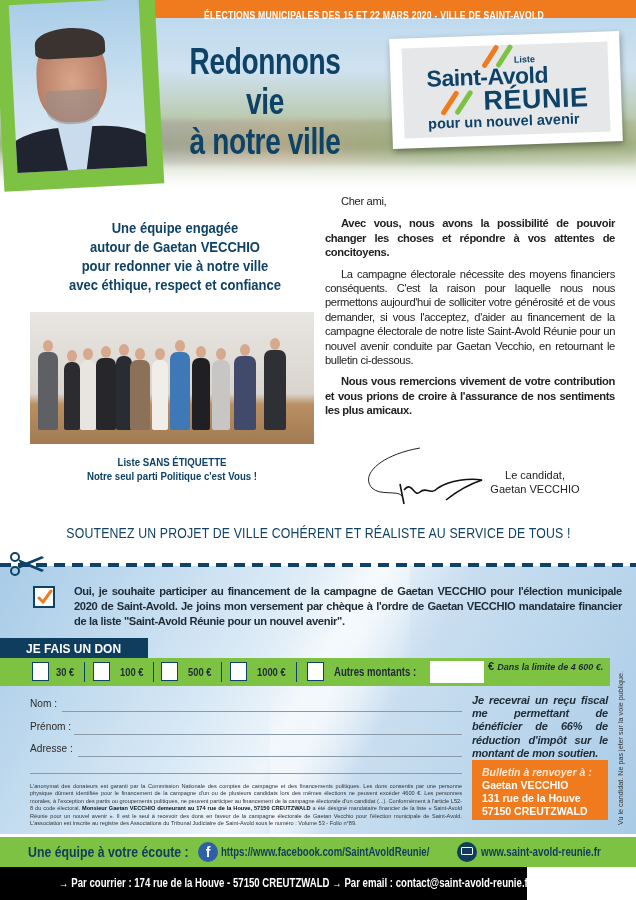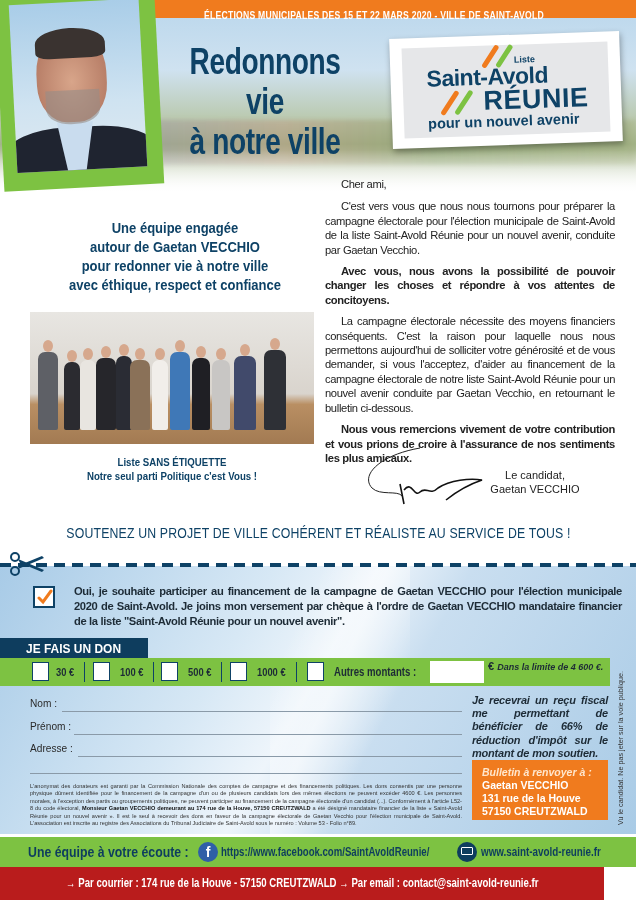--- a/index.html
+++ b/index.html
@@ -49,21 +49,21 @@
     background: linear-gradient(180deg, #e8e6e2 0%, #d9d4cd 62%, #b98f63 70%, #a27a52 100%); }
   .person { position: absolute; bottom: 14px; border-radius: 7px 7px 2px 2px; }
   .person .ph { position: absolute; top: -12px; left: 50%; width: 10px; height: 12px; margin-left: -5px; border-radius: 50%; background: #d6a88d; }
   #team-caption { position: absolute; left: 30px; top: 455px; width: 284px; text-align: center; color: #0e4266;
     font-size: 11.5px; font-weight: bold; line-height: 14px; }
   #team-caption div { transform: scaleX(0.84); }
 
   
   #letter { position: absolute; left: 325px; top: 177px; width: 290px; font-size: 11.2px; line-height: 14.4px; color: #222; }
   #letter p { margin-bottom: 7px; text-align: justify; text-indent: 16px; letter-spacing: -0.35px; }
-  #letter p.greet { text-indent: 16px; margin-bottom: 8px; }
+  #letter p.greet { text-indent: 16px; margin-bottom: 8px; margin-top: 17px; }
   #letter p.bold { font-weight: bold; }
   #signature { position: absolute; left: 360px; top: 440px; width: 130px; height: 70px; }
   #signoff { position: absolute; left: 480px; top: 468px; width: 110px; text-align: center; font-size: 11px; line-height: 14px; color: #222; }
 
   
   #slogan { position: absolute; left: 0; top: 524px; width: 636px; text-align: center; color: #0e4266; font-weight: normal; font-size: 15px; }
   #slogan span { display: inline-block; transform: scaleX(0.82); letter-spacing: 0.2px; }
 
   
   #coupon { position: absolute; left: 0; top: 566px; width: 636px; height: 268px;
@@ -102,21 +102,21 @@
   #legal b { color: #111; }
 
   
   #footer-green { position: absolute; left: 0; top: 837px; width: 636px; height: 30px; background: #7dc242; }
   #ecoute { position: absolute; left: 28px; top: 6px; font-size: 15px; font-weight: bold; color: #0e3d5e; transform: scaleX(0.82); transform-origin: left; white-space: nowrap; }
   #fb-icon { position: absolute; left: 198px; top: 5px; width: 20px; height: 20px; border-radius: 50%; background: #2f5fa7; color: #fff; font-weight: bold; font-size: 14px; text-align: center; line-height: 21px; }
   #fb-link { position: absolute; left: 221px; top: 8px; font-size: 12px; font-weight: bold; color: #0e3d5e; transform: scaleX(0.8); transform-origin: left; white-space: nowrap; text-decoration: none; }
   #web-icon { position: absolute; left: 457px; top: 5px; width: 20px; height: 20px; border-radius: 50%; background: #0e3d5e; }
   #web-icon i { position: absolute; left: 4px; top: 5px; width: 12px; height: 8px; border: 1.5px solid #fff; border-radius: 1px; }
   #web-link { position: absolute; left: 481px; top: 8px; font-size: 12px; font-weight: bold; color: #0e3d5e; transform: scaleX(0.82); transform-origin: left; white-space: nowrap; text-decoration: none; }
-  #footer-orange { position: absolute; left: 0; top: 867px; width: 604px; height: 33px; background: #b91c1c; }
+  #footer-orange { position: absolute; left: 0; top: 867px; width: 527px; height: 33px; background: #000000; }
   #contact-line { position: absolute; left: 0; right: 0; top: 9px; text-align: center; color: #fff; font-size: 12px; font-weight: bold; }
   #contact-line span { display: inline-block; transform: scaleX(0.8); white-space: nowrap; }
 </style>
 </head>
 <body>
 
 <div id="header">
   <div class="landscape"></div>
   <div class="fade"></div>
 </div>
@@ -198,21 +198,20 @@
     </div>
 </div>
 
 <div id="team-caption">
   <div>Liste SANS ÉTIQUETTE</div>
   <div>Notre seul parti Politique c'est Vous !</div>
 </div>
 
 <div id="letter">
   <p class="greet">Cher ami,</p>
-  <p>C'est vers vous que nous nous tournons pour préparer la campagne électorale pour l'élection municipale de Saint-Avold de la liste Saint-Avold Réunie pour un nouvel avenir, conduite par Gaetan Vecchio.</p>
   <p class="bold">Avec vous, nous avons la possibilité de pouvoir changer les choses et répondre à vos attentes de concitoyens.</p>
   <p>La campagne électorale nécessite des moyens financiers conséquents. C'est la raison pour laquelle nous nous permettons aujourd'hui de solliciter votre générosité et de vous demander, si vous l'acceptez, d'aider au financement de la campagne électorale de notre liste Saint-Avold Réunie pour un nouvel avenir conduite par Gaetan Vecchio, en retournant le bulletin ci-dessous.</p>
   <p class="bold">Nous vous remercions vivement de votre contribution et vous prions de croire à l'assurance de nos sentiments les plus amicaux.</p>
 </div>
 
 <svg id="signature" viewBox="0 0 130 70">
   <path d="M60 8 C 20 15, 0 35, 12 48 C 20 56, 38 50, 42 56" fill="none" stroke="#222" stroke-width="1"></path>
   <path d="M40 44 L44 64 M44 50 C 52 40, 54 58, 60 52 C 66 46, 70 56, 78 48 C 90 40, 110 38, 122 40 C 110 44, 96 52, 86 60" fill="none" stroke="#111" stroke-width="1.6"></path>
 </svg>
 <div id="signoff">

